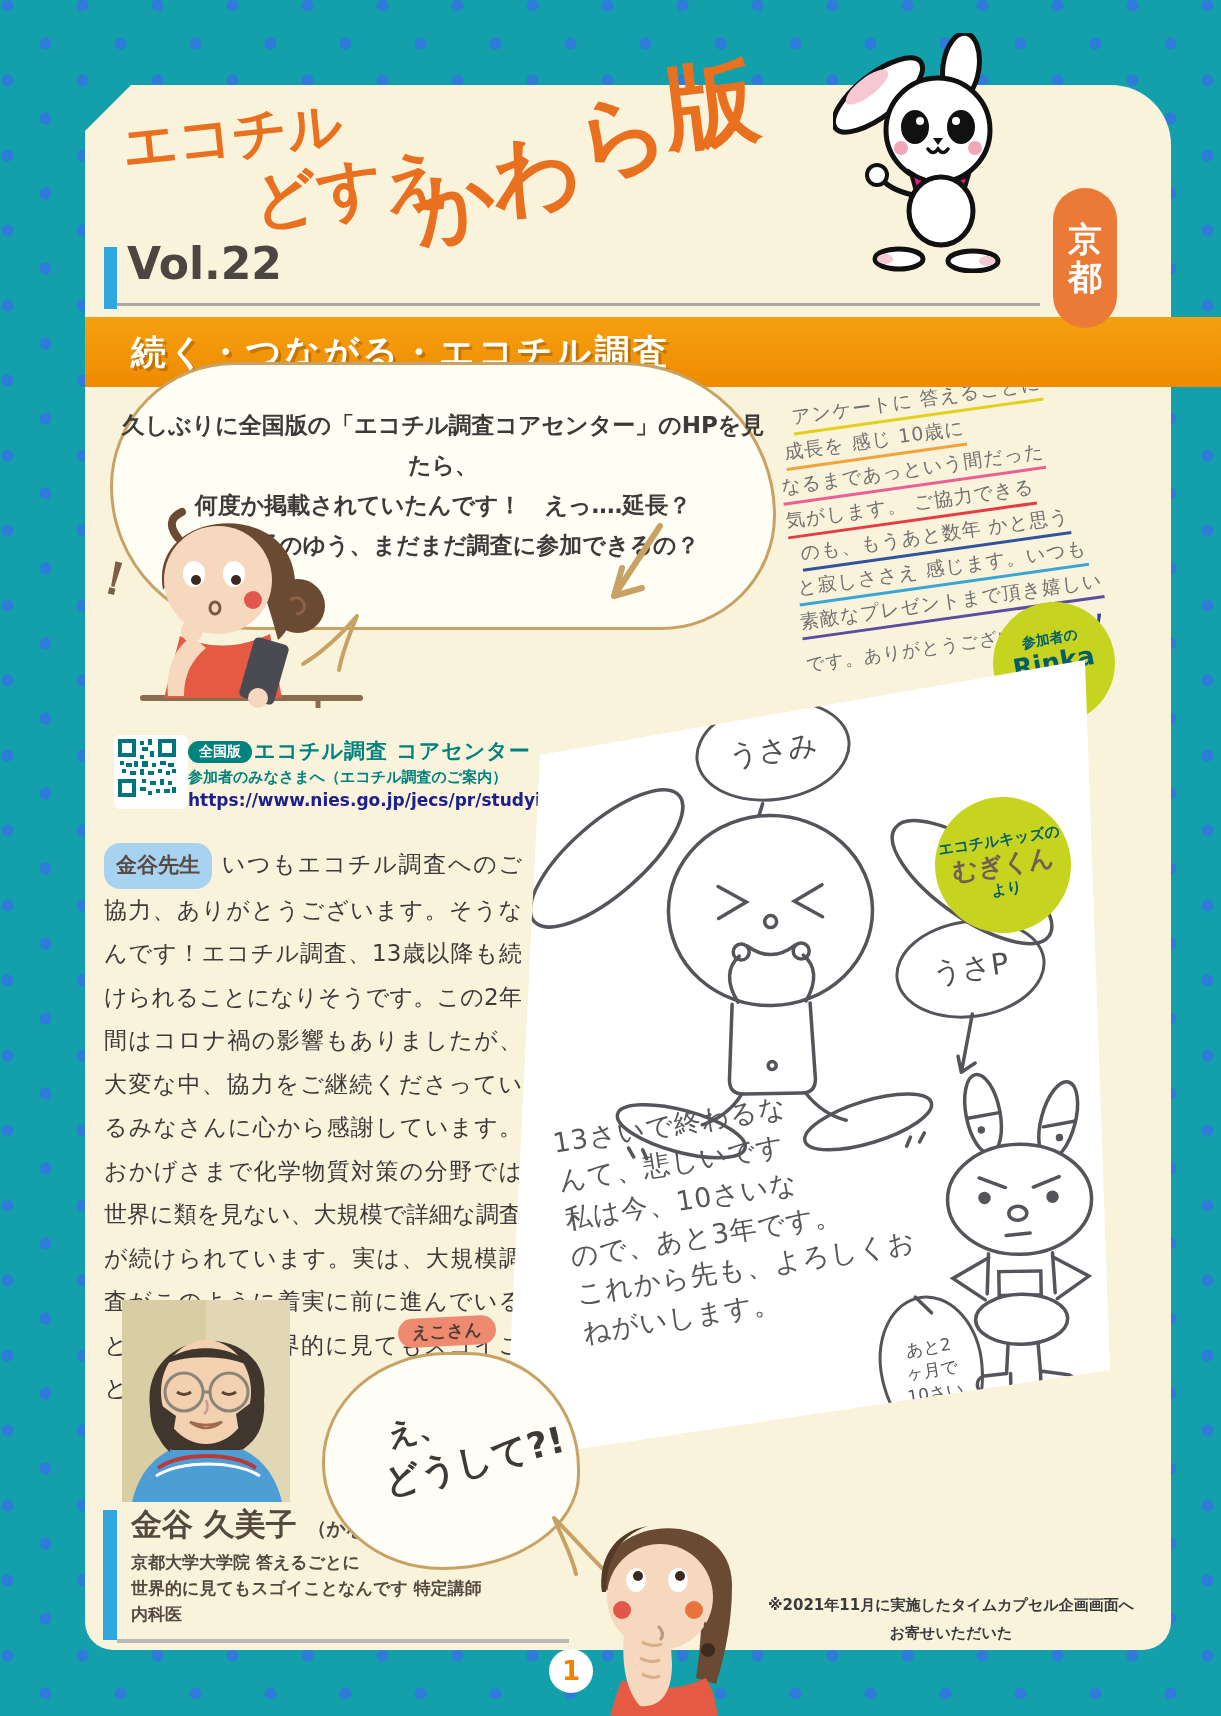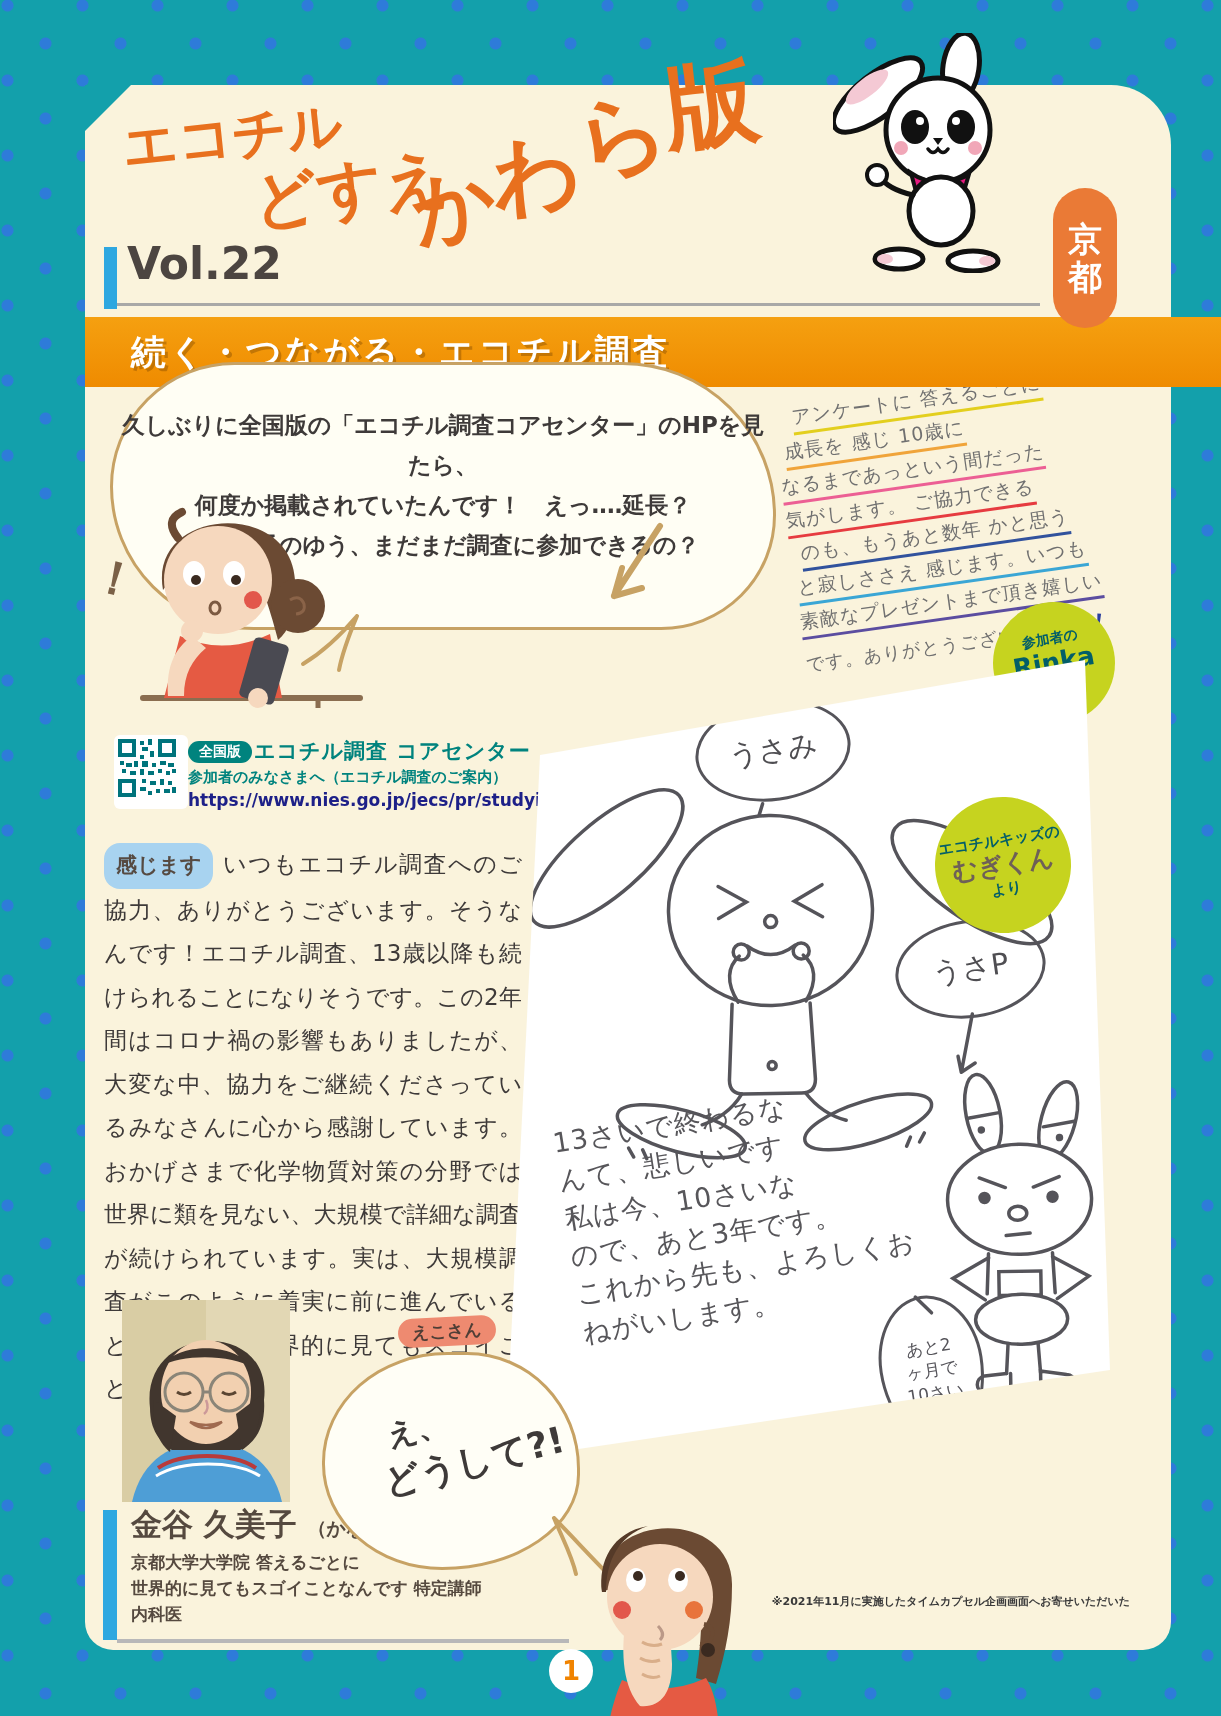--- a/index.html
+++ b/index.html
@@ -102,21 +102,21 @@
   #db3{left:385px;top:640px;width:98px;height:145px;border-radius:50% 50% 50% 50%/46% 46% 54% 54%;
     flex-direction:column;font-size:17px;line-height:1.35;transform:rotate(-9deg);color:#55545a;}
   #kids-msg{position:absolute;left:55px;top:470px;width:390px;transform:rotate(-9deg);
     transform-origin:0 0;font-size:27px;line-height:1.42;color:#57565a;letter-spacing:1px;}
   #mugi{left:935px;top:797px;width:136px;height:136px;border-radius:50%;background:#c6d31f;
     transform:rotate(-9deg);display:flex;flex-direction:column;align-items:center;justify-content:center;z-index:11;}
   #mugi .s{font-size:15px;font-weight:bold;color:#035e68;line-height:1.3;}
   #mugi .n{font-size:25px;font-weight:800;color:#6e6057;line-height:1.2;}
   
   #bottom-woman{left:562px;top:1492px;z-index:14;}
-  #footnote{left:762px;top:1592px;width:378px;font-size:11px;font-weight:bold;color:#3a3a3a;
+  #footnote{left:762px;top:1592px;width:378px;font-size:15px;font-weight:bold;color:#3a3a3a;
     text-align:center;line-height:1.85;z-index:5;}
   #pagenum{left:549px;top:1649px;width:44px;height:44px;background:#fff;border-radius:50%;
     display:flex;align-items:center;justify-content:center;font-size:26px;font-weight:800;color:#f08300;z-index:6;}
   #mascot{left:833px;top:33px;z-index:4;}
 </style>
 </head>
 <body>
 
 <div id="canvas">
   <div class="abs" id="page"></div>
@@ -263,21 +263,21 @@
           <rect x="27" y="24" width="2" height="3"></rect>
       </g>
     </svg>
   </div>
   <div class="abs" id="cc-badge">全国版</div>
   <div class="abs" id="cc-title">エコチル調査 コアセンター</div>
   <div class="abs" id="cc-sub">参加者のみなさまへ（エコチル調査のご案内）</div>
   <a class="abs" id="cc-url" href="#">https://www.nies.go.jp/jecs/pr/studyinfo.html</a>
 
   <div class="abs" id="article">
-    <span id="speaker-pill">感じます</span><span>いつもエコチル調査へのご協力、ありがとうございます。そうなんです！エコチル調査、13歳以降も続けられることになりそうです。この2年間はコロナ禍の影響もありましたが、大変な中、協力をご継続くださっているみなさんに心から感謝しています。おかげさまで化学物質対策の分野では世界に類を見ない、大規模で詳細な調査が続けられています。実は、大規模調査がこのように着実に前に進んでいるというのは、世界的に見てもスゴイことなんです。</span>
+    <span id="speaker-pill">金谷先生</span><span>いつもエコチル調査へのご協力、ありがとうございます。そうなんです！エコチル調査、13歳以降も続けられることになりそうです。この2年間はコロナ禍の影響もありましたが、大変な中、協力をご継続くださっているみなさんに心から感謝しています。おかげさまで化学物質対策の分野では世界に類を見ない、大規模で詳細な調査が続けられています。実は、大規模調査がこのように着実に前に進んでいるというのは、世界的に見てもスゴイことなんです。</span>
   </div>
 
   <svg class="abs" id="photo" width="168" height="202" viewBox="0 0 168 202">
     <rect width="168" height="202" fill="#d9cda4"></rect>
     <rect x="84" width="84" height="202" fill="#e2d7b4"></rect>
     <path d="M10,202 C20,158 52,142 84,142 C118,142 150,158 160,202 Z" fill="#4e9ed6"></path>
     <path d="M36,168 C60,152 110,152 134,168" stroke="#b93a3a" stroke-width="4" fill="none"></path>
     <path d="M34,176 C60,160 112,160 138,176" stroke="#fff" stroke-width="3" fill="none"></path>
     <rect x="70" y="122" width="28" height="28" fill="#efc9a8"></rect>
     <path d="M28,108 C18,22 152,18 142,100 C144,128 132,144 118,150 L50,150 C38,142 28,130 28,108 Z" fill="#41362e"></path>

